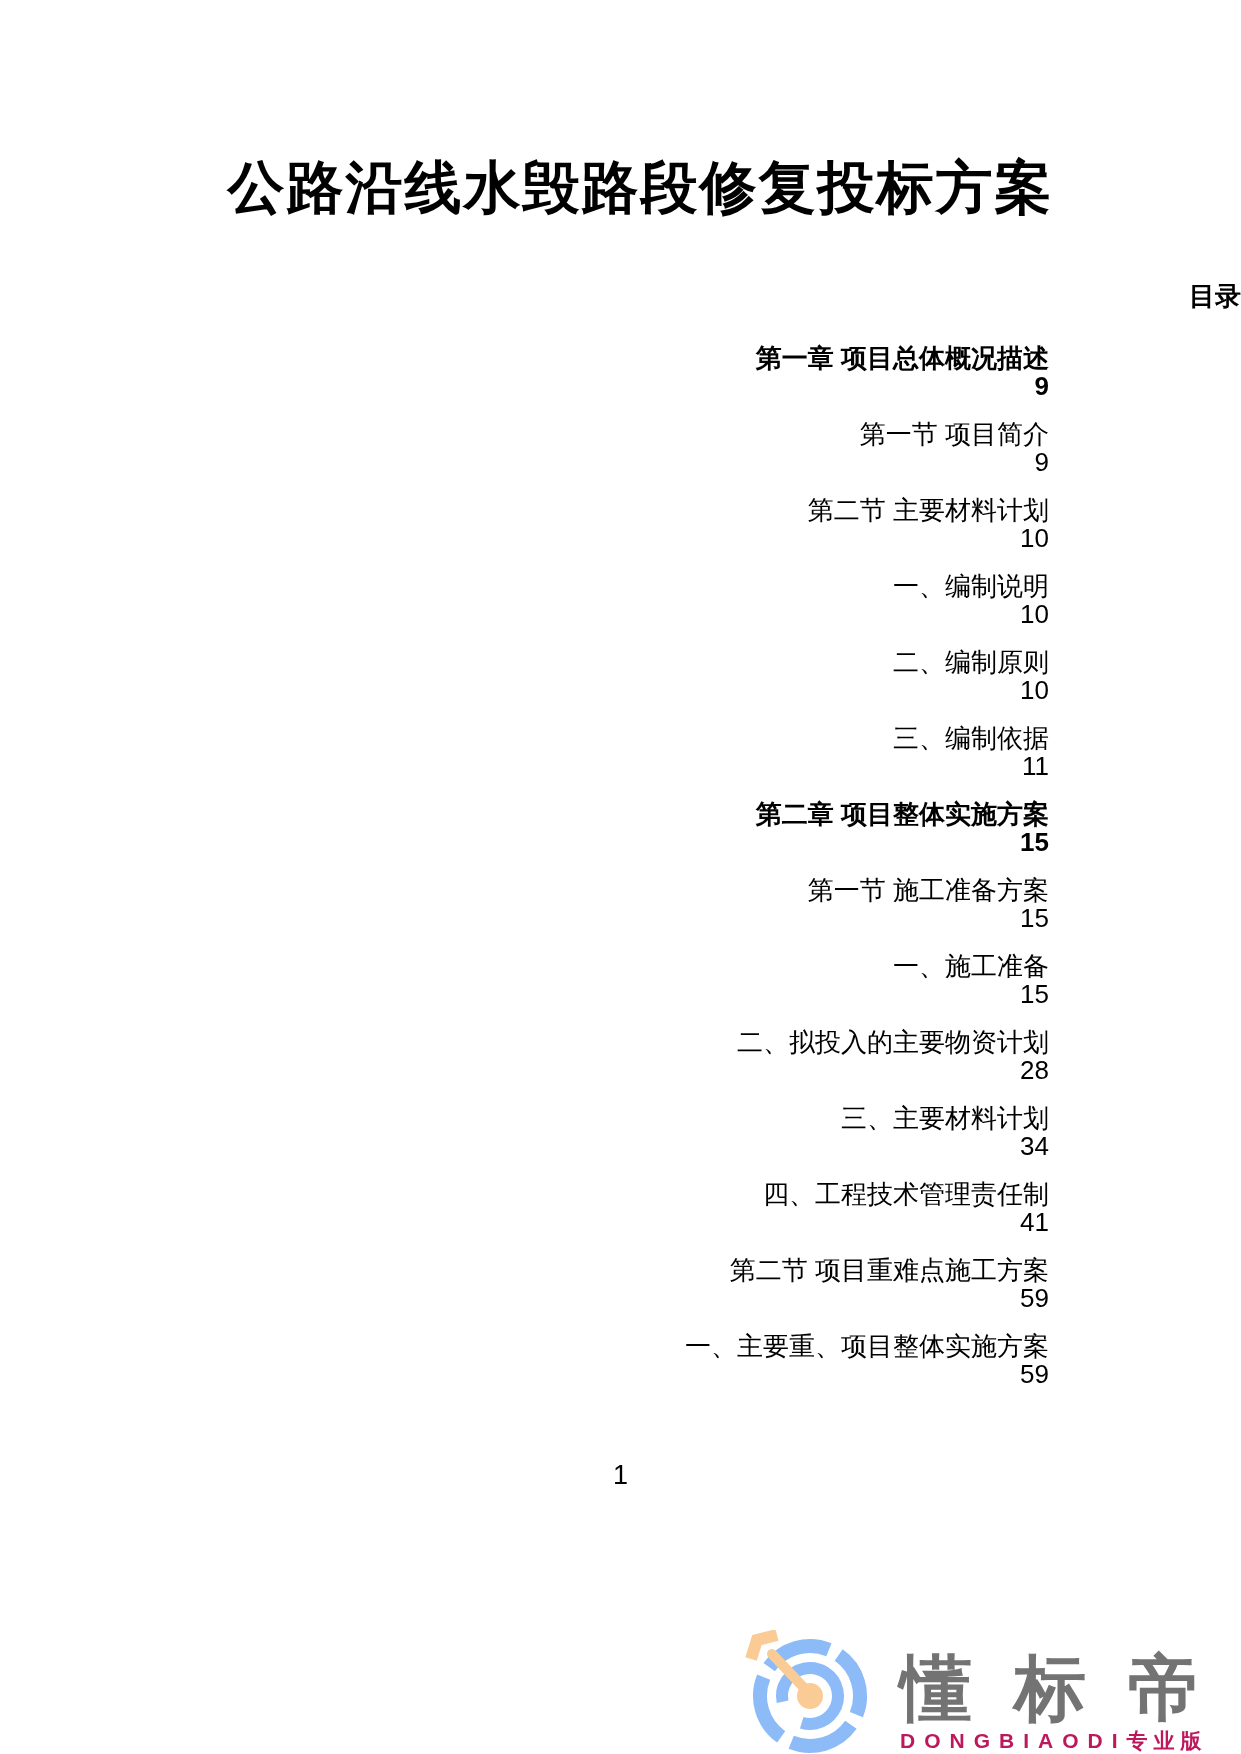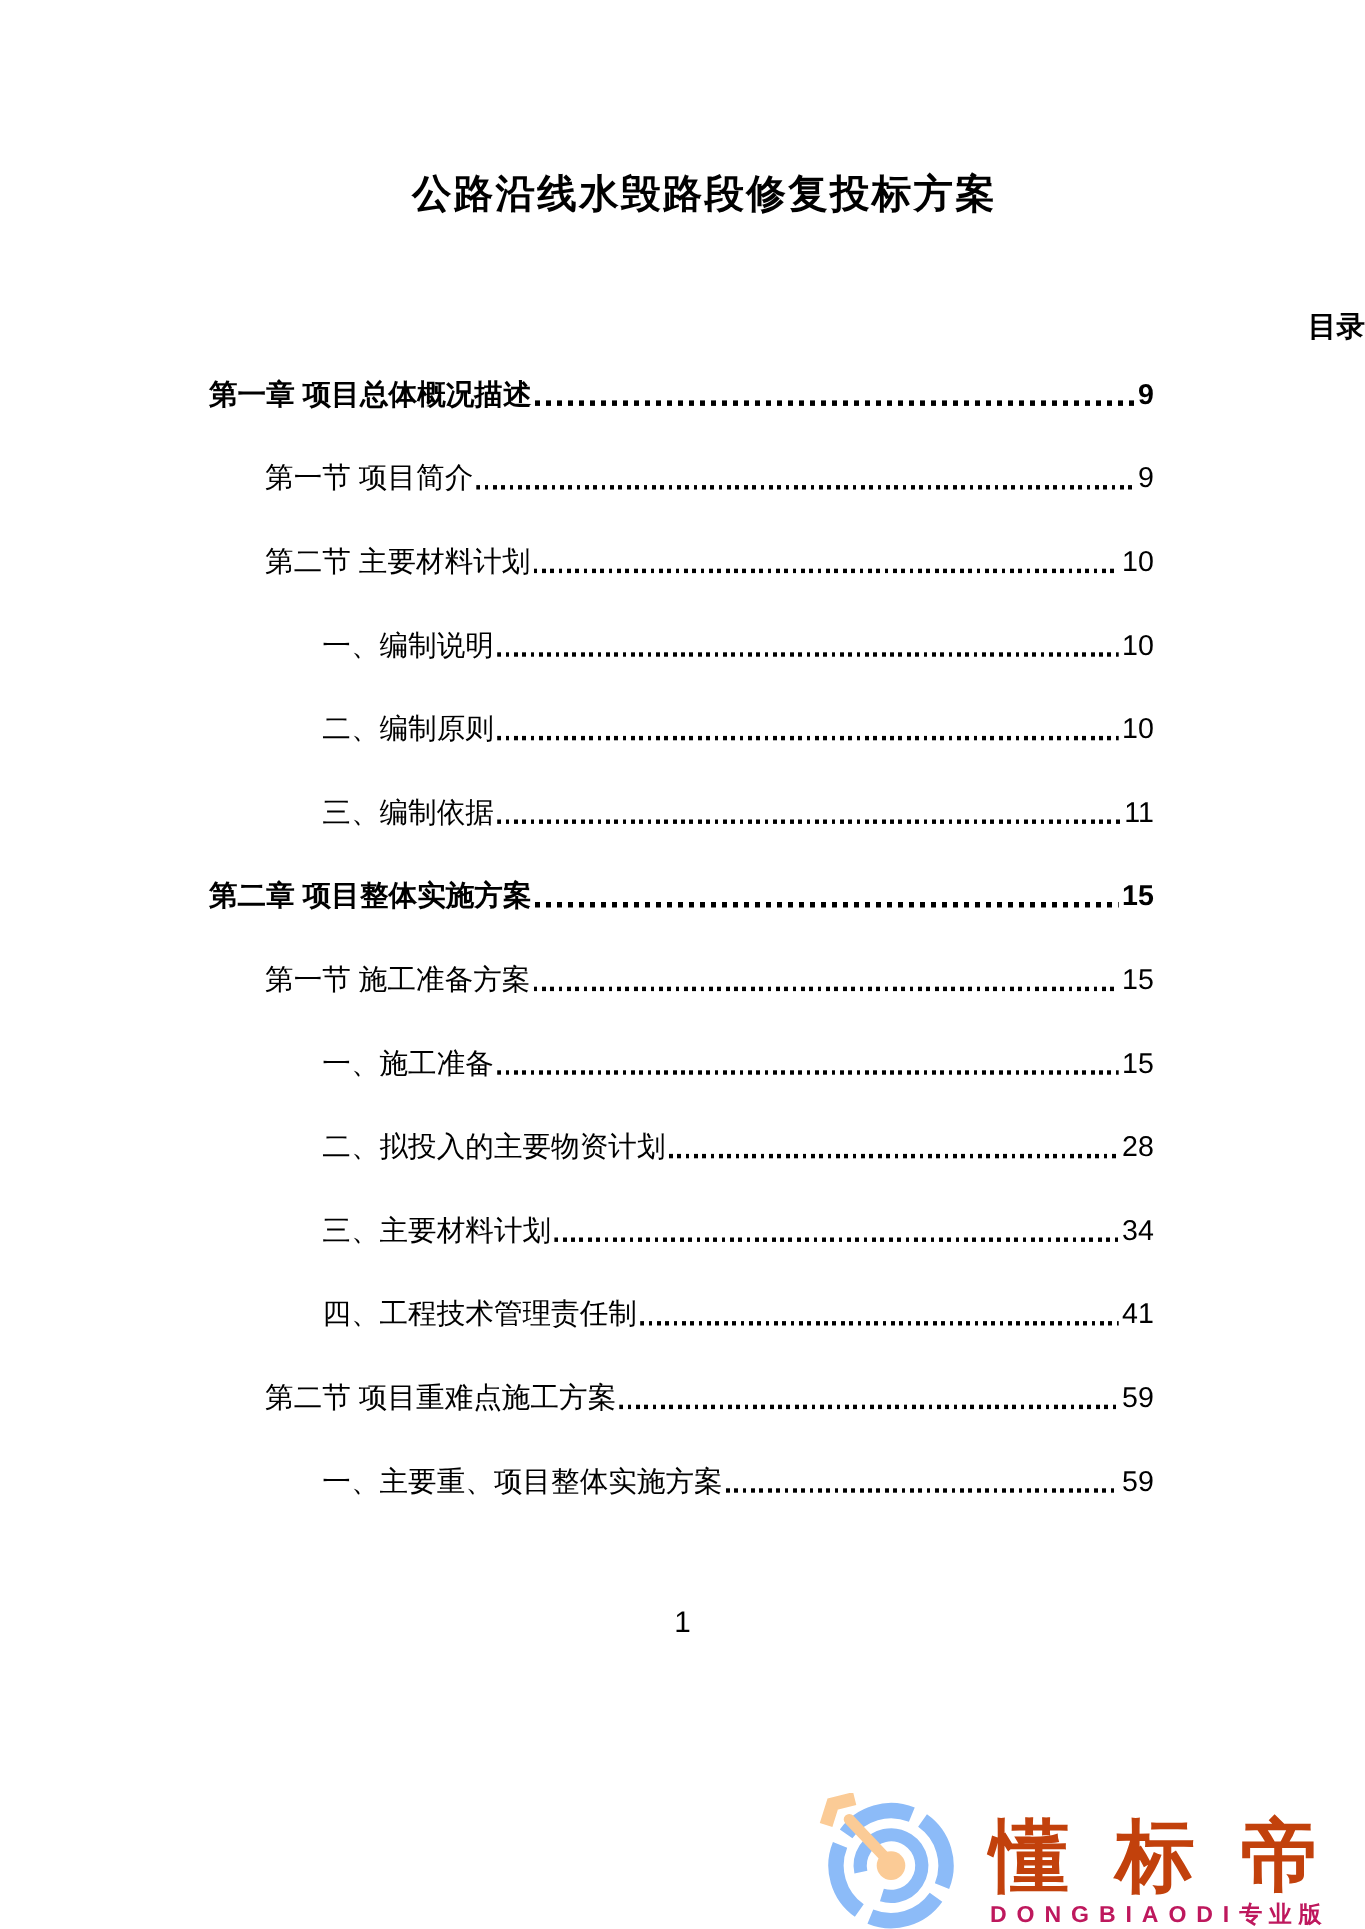--- a/index.html
+++ b/index.html
@@ -14,21 +14,21 @@
     background: #ffffff;
     overflow: hidden;
   }
 
   .doc-title {
     position: absolute;
     top: 156px;
     left: 0;
     right: 0;
     text-align: center;
-    font-size: 36px;
+    font-size: 57px;
     font-weight: 700;
     letter-spacing: 2px;
     line-height: 1.1;
     margin-left: 40px;
   }
 
   .toc-heading {
     position: absolute;
     top: 283px;
     left: 0;
@@ -46,20 +46,21 @@
     right: 192px;
   }
 
   .toc-row {
     display: flex;
     align-items: flex-end;
     height: 26px;
     margin-bottom: 50px;
     font-size: 26px;
     line-height: 1;
+    flex-direction: column;
   }
   .toc-row.level-1 { font-weight: 700; }
   .toc-row.level-2 { padding-left: 51px; }
   .toc-row.level-3 { padding-left: 103px; }
 
   .toc-label { white-space: nowrap; }
 
   .toc-leader {
     flex: 1;
     height: 4px;
@@ -202,20 +203,20 @@
 
       <circle cx="66" cy="66" r="28" fill="none" stroke="#8CBBF8" stroke-width="12" stroke-dasharray="146 30" transform="rotate(168 66 66)"></circle>
 
       <line x1="28" y1="24" x2="64" y2="62" stroke="#FBCB96" stroke-width="10" stroke-linecap="round"></line>
 
       <path d="M33 5 L13 10 L7 29" fill="none" stroke="#FBCB96" stroke-width="12" stroke-linejoin="miter"></path>
 
       <circle cx="66" cy="66" r="13" fill="#FBCB96"></circle>
     </svg>
     <div class="wm-text">
-      <div class="wm-brand" style="color:#c2410c;">懂标帝</div>
+      <div class="wm-brand" style="color:#737373;">懂标帝</div>
       <div class="wm-sub" style="color:#be185d;">
         <span class="en">DONGBIAODI</span><span class="cn">专业版</span>
       </div>
     </div>
   </div>
 
 </div>
 
 </body></html>

